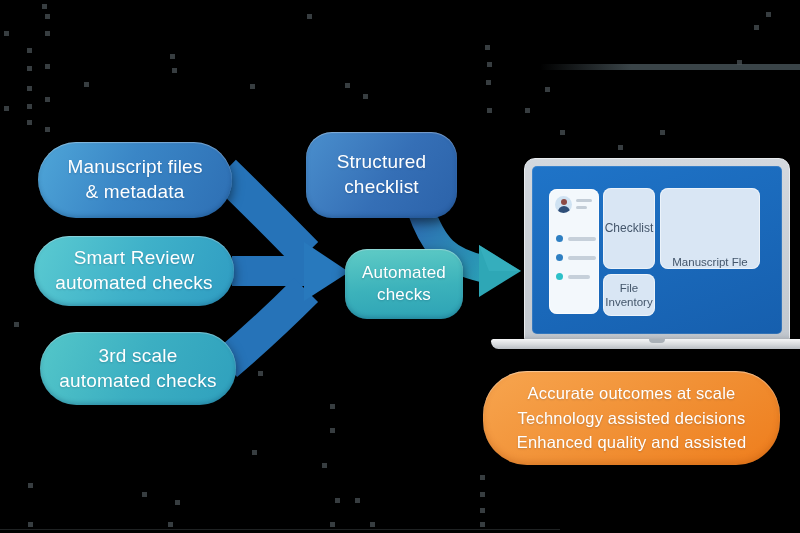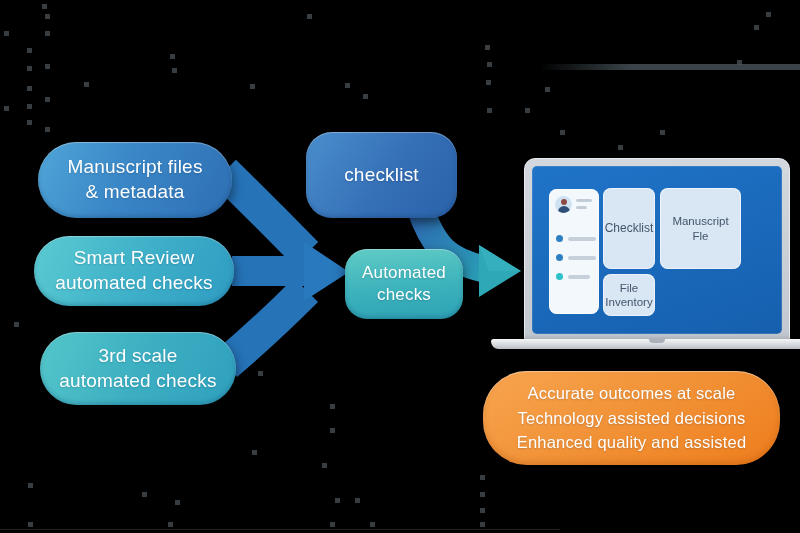--- a/index.html
+++ b/index.html
@@ -173,20 +173,21 @@
   <div class="pill pill-input pill-2">
     <span>Smart Review</span>
     <span>automated checks</span>
   </div>
   <div class="pill pill-input pill-3">
     <span>3rd scale</span>
     <span>automated checks</span>
   </div>
 
   <div class="pill box-structured">
+    <span>Structured</span>
     <span>checklist</span>
   </div>
   <div class="pill box-results">
     <span>Automated</span>
     <span>checks</span>
   </div>
 
   <div class="laptop">
     <div class="laptop-screen">
       <div class="screen-inner">
@@ -208,21 +209,21 @@
           </div>
           <div class="side-row" style="top:84px;">
             <div class="bullet" style="background: rgb(44, 192, 200);"></div>
             <div class="side-line" style="width:22px;"></div>
           </div>
         </div>
 
         <div class="screen-card" style="left:71px;top:22px;width:52px;height:81px;">
           <div class="card-label">Checklist</div>
         </div>
-        <div class="screen-card" style="left:128px;top:22px;width:81px;height:81px;">
+        <div class="screen-card" style="left:128px;top:22px;width:100px;height:81px;align-items:flex-end;">
           <div class="card-label" style="font-size:11.5px;">Manuscript Fle</div>
         </div>
         <div class="screen-card" style="left:71px;top:108px;width:52px;height:42px;">
           <div class="card-label" style="font-size:11.5px;">File Inventory</div>
         </div>
 
       </div>
     </div>
     <div class="laptop-base">
       <div class="base-notch"></div>

